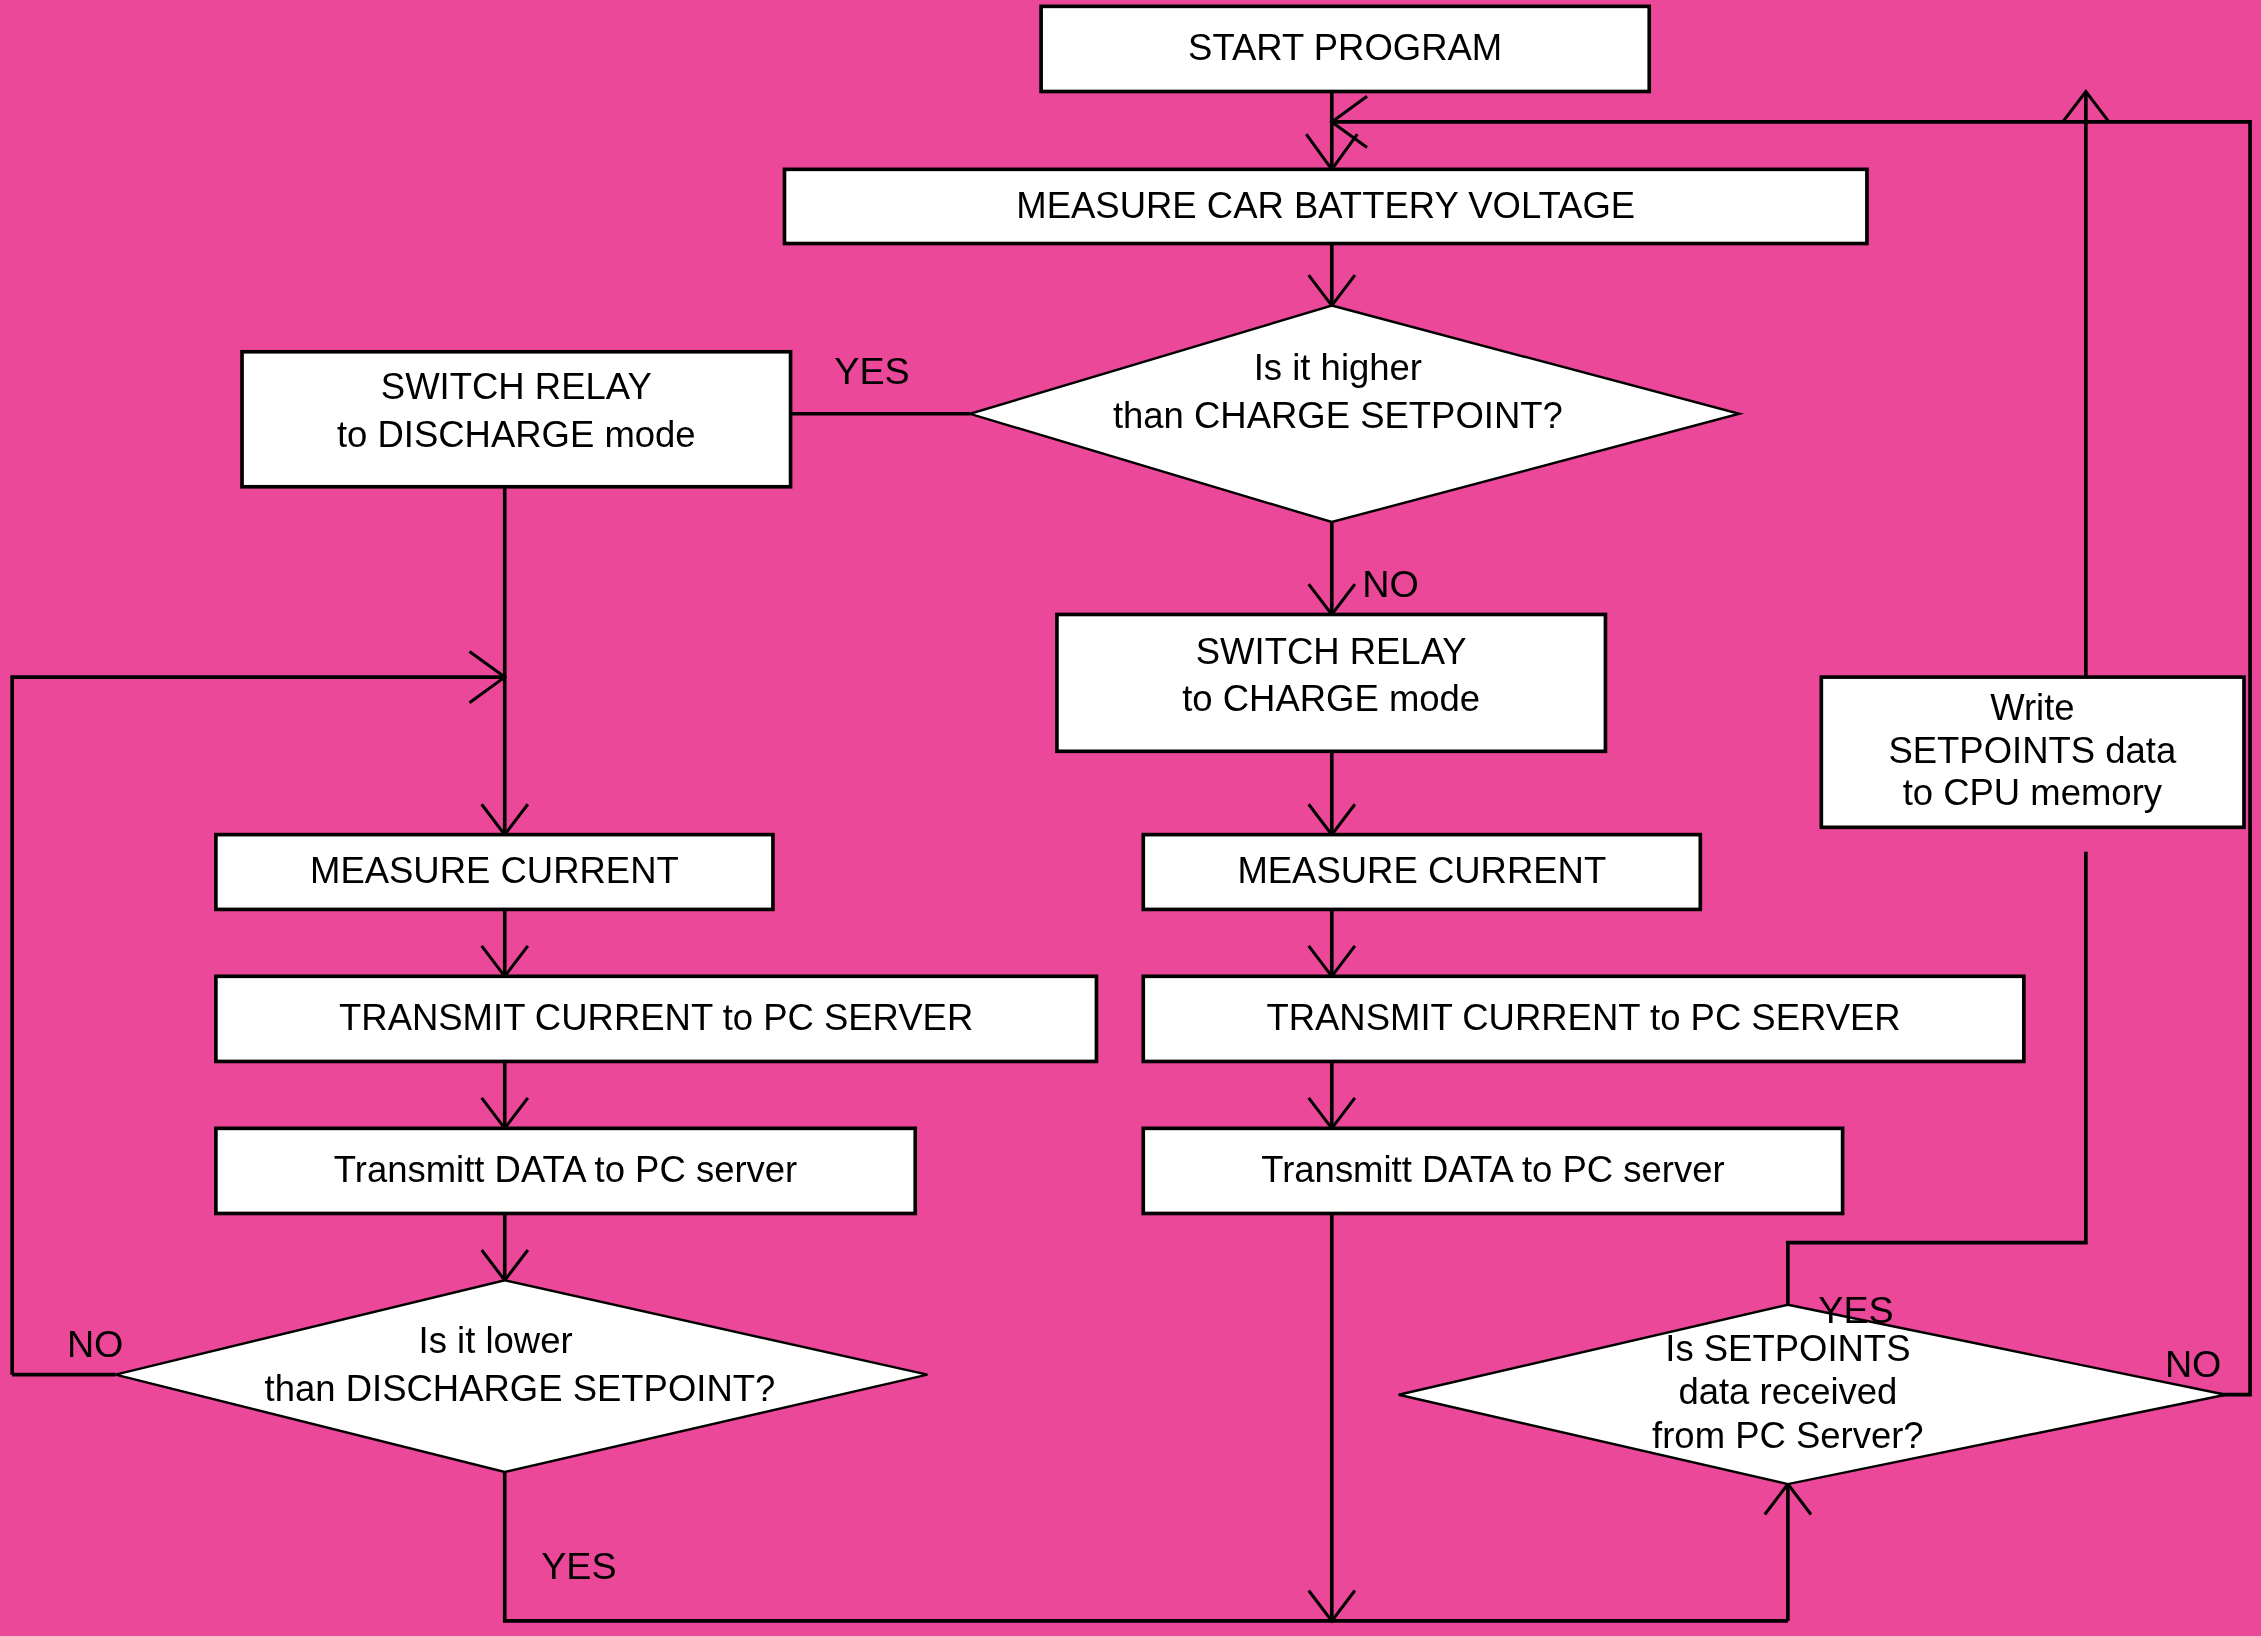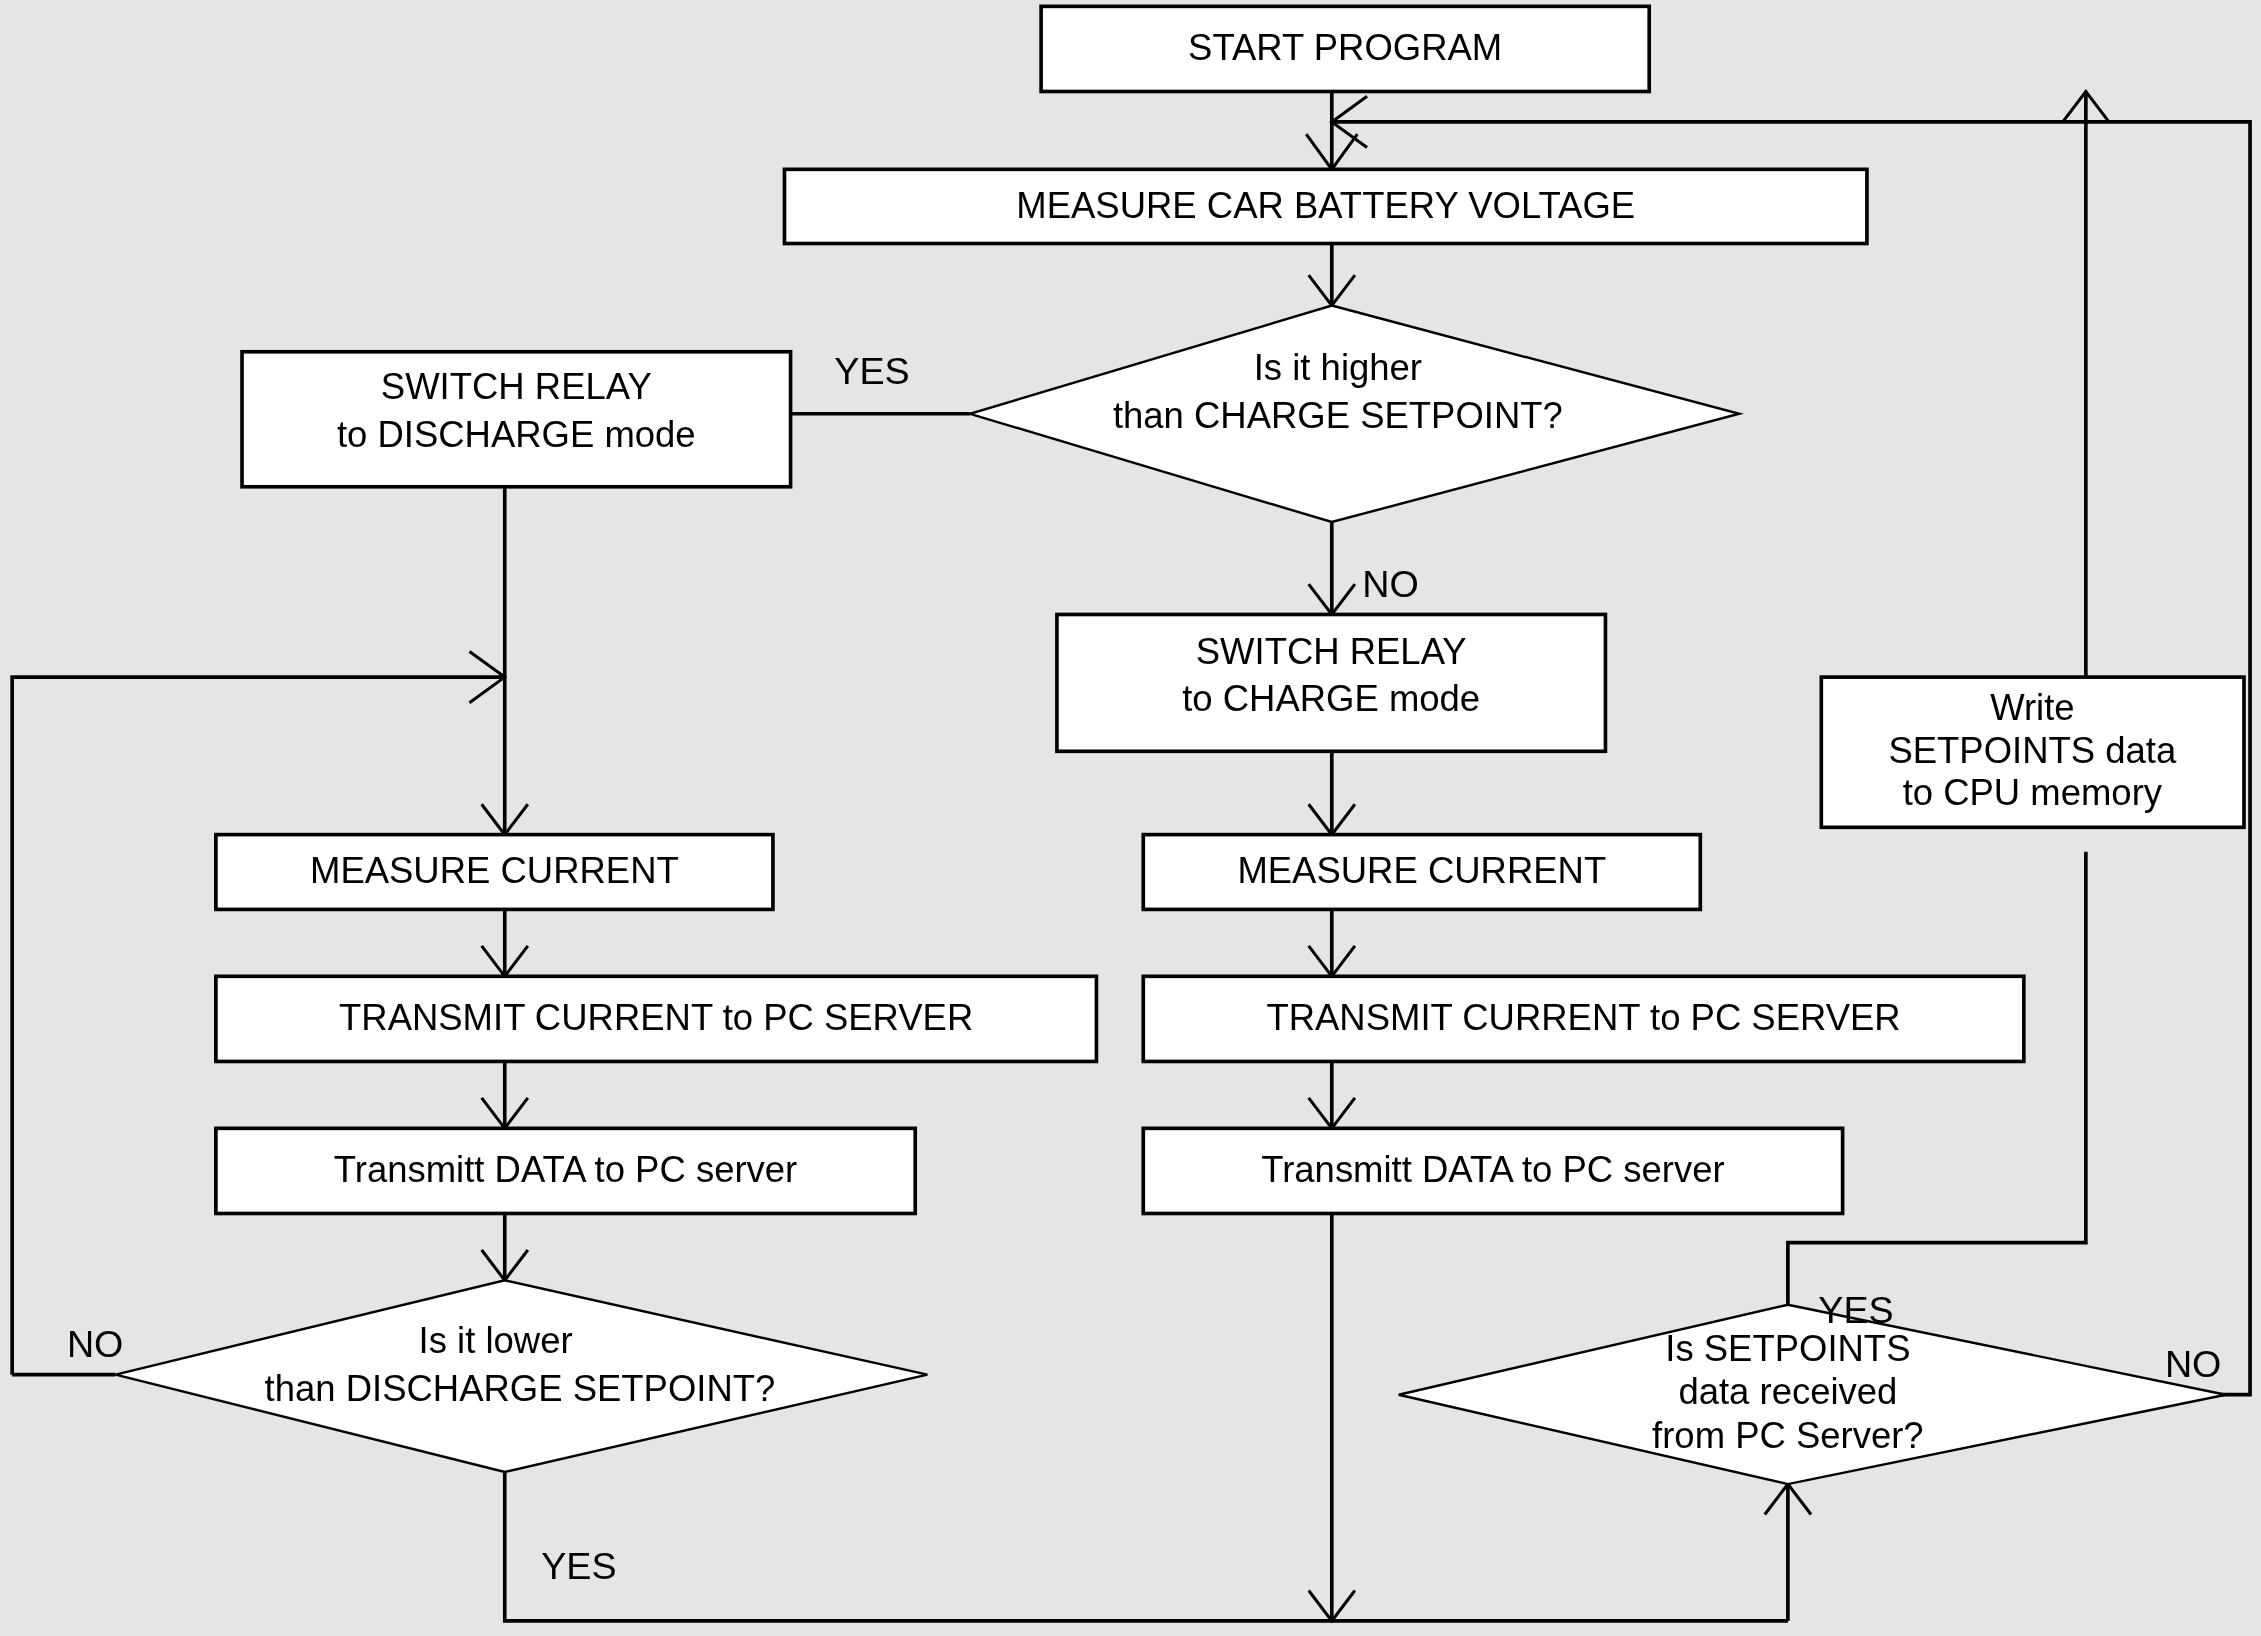--- a/index.html
+++ b/index.html
@@ -8,21 +8,21 @@
     padding: 0;
     background: #ffffff;
   }
   body {
     font-family: "Liberation Sans", sans-serif;
   }
   #diagram-root {
     width: 2261px;
     height: 1637px;
     position: relative;
-    background: #e5e5e5;
+    background: #ec4899;
     overflow: hidden;
   }
   svg.flowchart {
     display: block;
     width: 2261px;
     height: 1637px;
   }
   .node-shape {
     fill: #ffffff;
     stroke: #000000;

